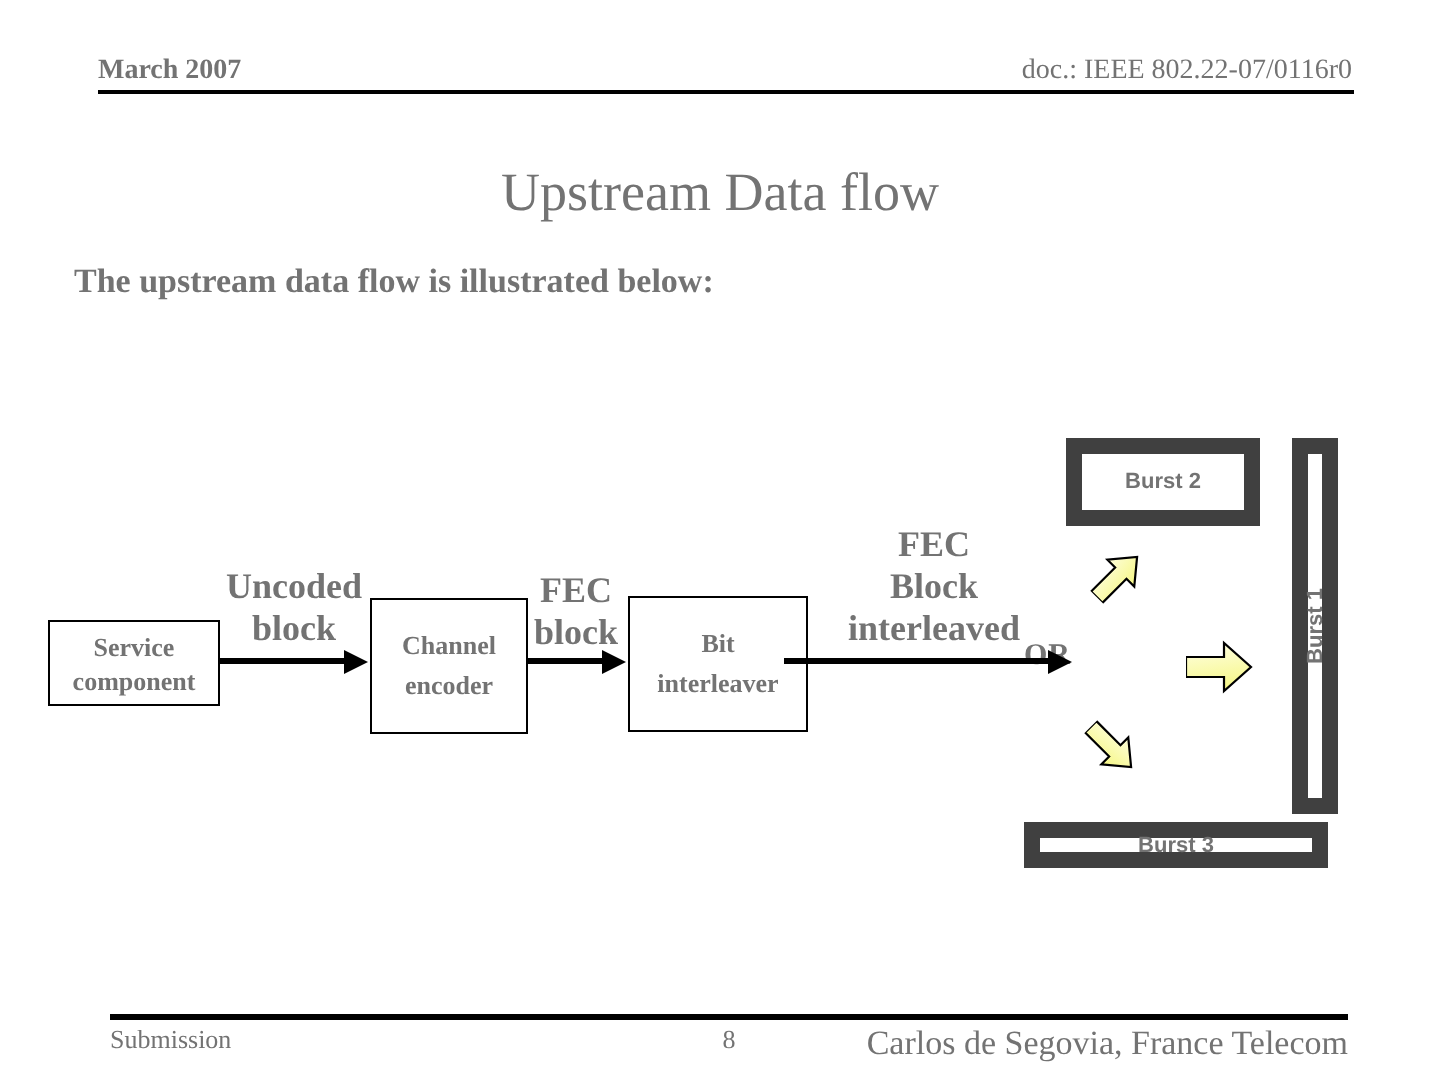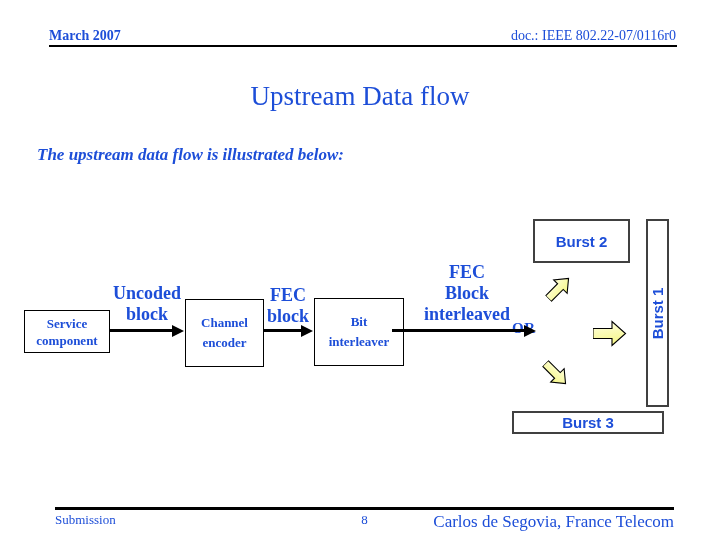--- a/index.html
+++ b/index.html
@@ -1,30 +1,30 @@
 <!DOCTYPE html>
 <html><head>
 <meta charset="utf-8">
 <style>
   * { margin:0; padding:0; box-sizing:border-box; }
   html,body { background:#ffffff; }
   .slide {
     position:relative; width:720px; height:540px; background:#ffffff;
-    font-family:"Liberation Serif", serif; color:#1d4ed8; overflow:hidden;
+    font-family:"Liberation Serif", serif; color:#737373; overflow:hidden;
   }
   .abs { position:absolute; }
 
   
   .hdr-date { left:49px; top:28px; font-size:14px; font-weight:bold; }
   .hdr-doc  { right:44px; top:28px; font-size:14px; font-weight:normal; }
   .hdr-rule { left:49px; top:45px; width:628px; height:2px; background:#000; }
 
   
   .title    { left:0; top:81px; width:720px; text-align:center; font-size:27px; font-weight:normal; }
-  .subtitle { left:37px; top:145px; font-size:17px; font-weight:bold;font-style:italic; }
+  .subtitle { left:37px; top:131px; font-size:17px; font-weight:bold; }
 
   
   .fbox {
     border:1px solid #000; background:#fff;
     display:flex; flex-direction:column; align-items:center; justify-content:center;
     font-size:13px; font-weight:bold; text-align:center; line-height:17px;
   }
   #box-service { left:24px;  top:310px; width:86px; height:43px; }
   #box-channel { left:185px; top:299px; width:79px; height:68px; line-height:20px; }
   #box-bit     { left:314px; top:298px; width:90px; height:68px; line-height:20px; }
@@ -39,23 +39,23 @@
   
   .shaft { background:#000; height:3px; }
   .ahead { width:0; height:0; border-left:12px solid #000;
            border-top:6px solid transparent; border-bottom:6px solid transparent; }
   #a1-shaft { left:110px; top:329px; width:62px; }  #a1-head { left:172px; top:325px; }
   #a2-shaft { left:264px; top:329px; width:38px; }  #a2-head { left:301px; top:325px; }
   #a3-shaft { left:392px; top:329px; width:133px; } #a3-head { left:524px; top:325px; }
 
   
   .burst {
-    border:2px solid #404040; background:#fff;
+    border:8px solid #404040; background:#fff;
     display:flex; align-items:center; justify-content:center;
-    font-family:"Liberation Sans", sans-serif; font-size:15px; font-weight:bold;
+    font-family:"Liberation Sans", sans-serif; font-size:11px; font-weight:bold;
   }
   #burst2 { left:533px; top:219px; width:97px;  height:44px; }
   #burst1 { left:646px; top:219px; width:23px;  height:188px; }
   #burst1 .vtext { transform:rotate(-90deg); white-space:nowrap; }
   #burst3 { left:512px; top:411px; width:152px; height:23px; }
 
   
   .barrow { display:block; }
   #barrow-up    { left:544px; top:277px; transform:rotate(-45deg); }
   #barrow-right { left:593px; top:320px; }

